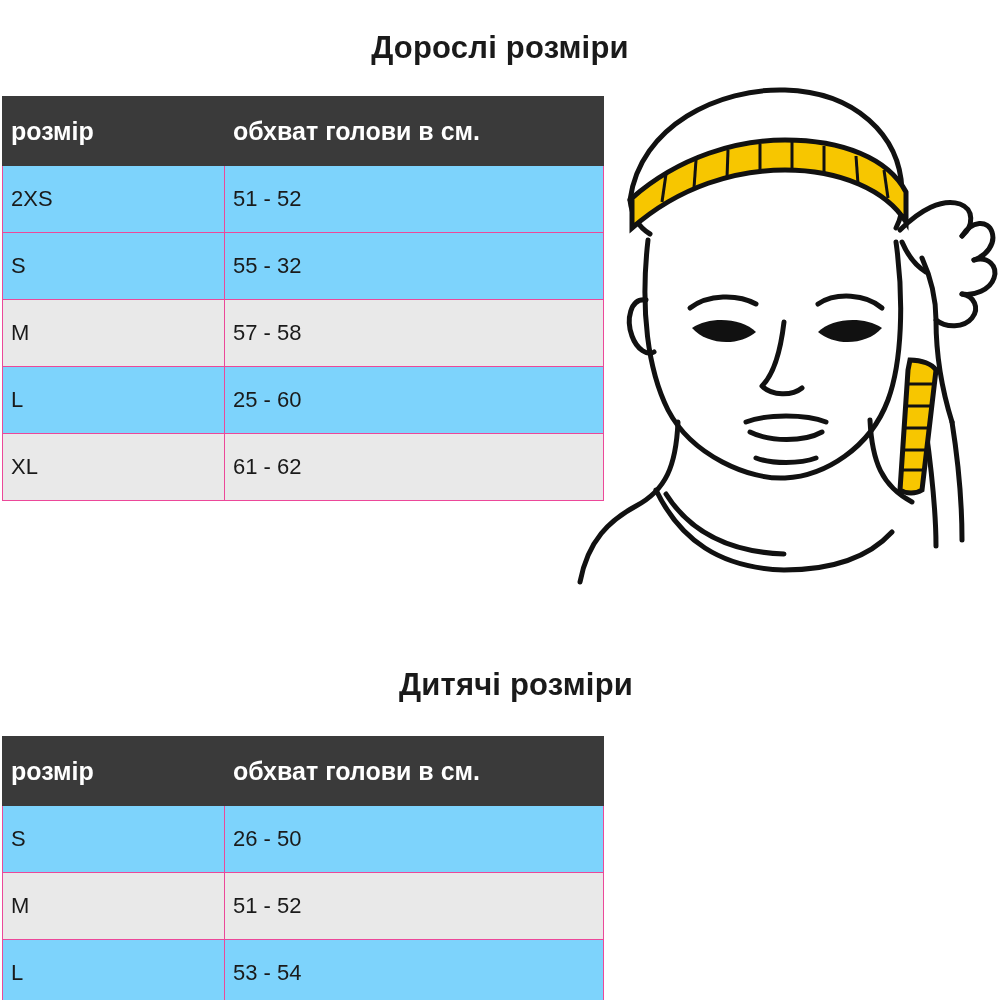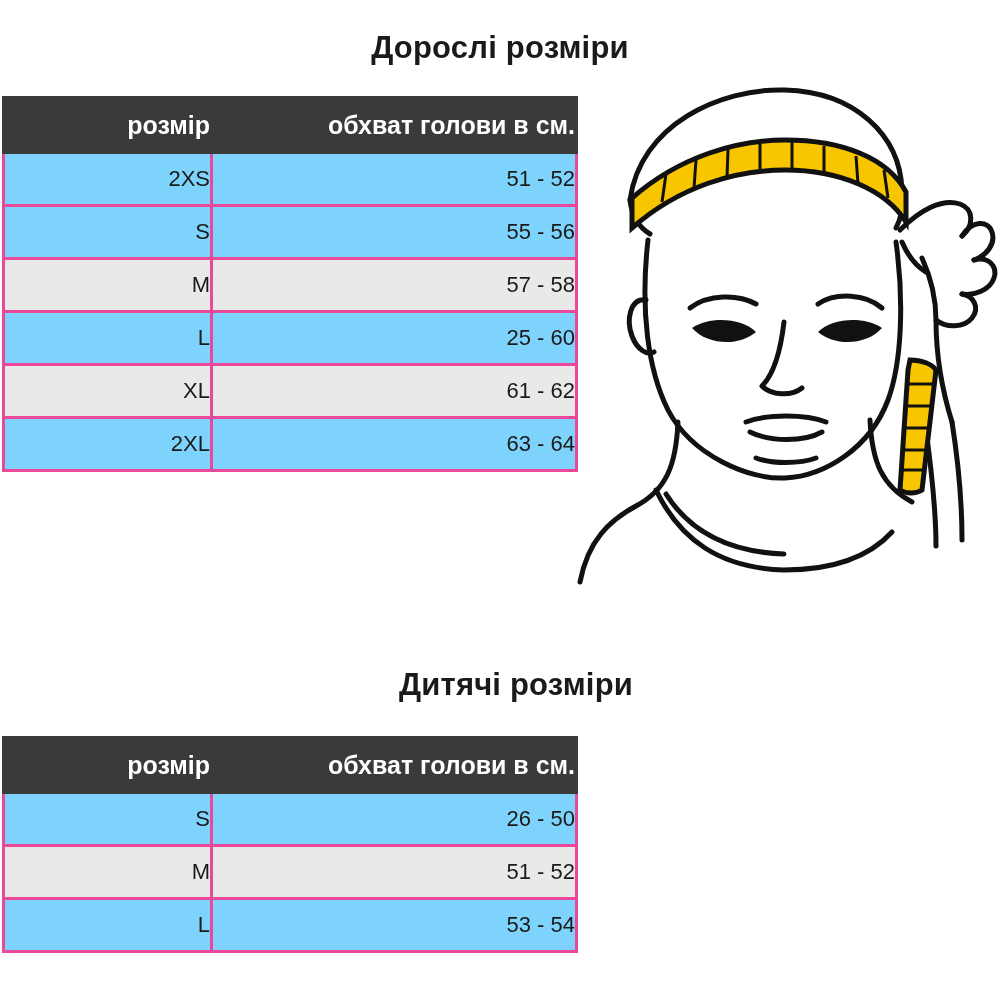--- a/index.html
+++ b/index.html
@@ -37,25 +37,25 @@
     left: 16px;
     top: 667px;
     width: 1000px;
   }
   table.size-table {
     border-collapse: collapse;
     table-layout: fixed;
   }
   table.size-table th,
   table.size-table td {
-    border: 3px solid #ec4899;
-    text-align: right;
+    border: 1px solid #ec4899;
+    text-align: left;
     font-size: 22px;
     font-weight: normal;
-    padding: 0;
+    padding: 8px;
     height: 50px;
     vertical-align: middle;
   }
   table.size-table thead th {
     background: #3a3a3a;
     color: #ffffff;
     font-weight: bold;
     font-size: 25px;
     height: 52px;
     border-color: #3a3a3a;
@@ -113,37 +113,33 @@
         <th class="col-circ">обхват голови в см.</th>
       </tr>
     </thead>
     <tbody>
       <tr class="even">
         <td>2XS</td>
         <td>51 - 52</td>
       </tr>
       <tr class="even">
         <td>S</td>
-        <td>55 - 56</td>
+        <td>55 - 32</td>
       </tr>
       <tr class="odd">
         <td>M</td>
         <td>57 - 58</td>
       </tr>
       <tr class="even">
         <td>L</td>
         <td>25 - 60</td>
       </tr>
       <tr class="odd">
         <td>XL</td>
         <td>61 - 62</td>
-      </tr>
-      <tr class="even">
-        <td>2XL</td>
-        <td>63 - 64</td>
       </tr>
     </tbody>
   </table>
 
   <div id="figure">
     <svg viewBox="0 0 430 520" width="430" height="520" xmlns="http://www.w3.org/2000/svg">
       <g fill="none" stroke="#111111" stroke-width="5" stroke-linecap="round" stroke-linejoin="round">
 
         <path d="M60 130 C70 55 150 18 215 20 C285 22 330 65 332 120 C334 140 330 150 326 158"></path>
         <path d="M60 130 C62 148 70 158 80 164"></path>

